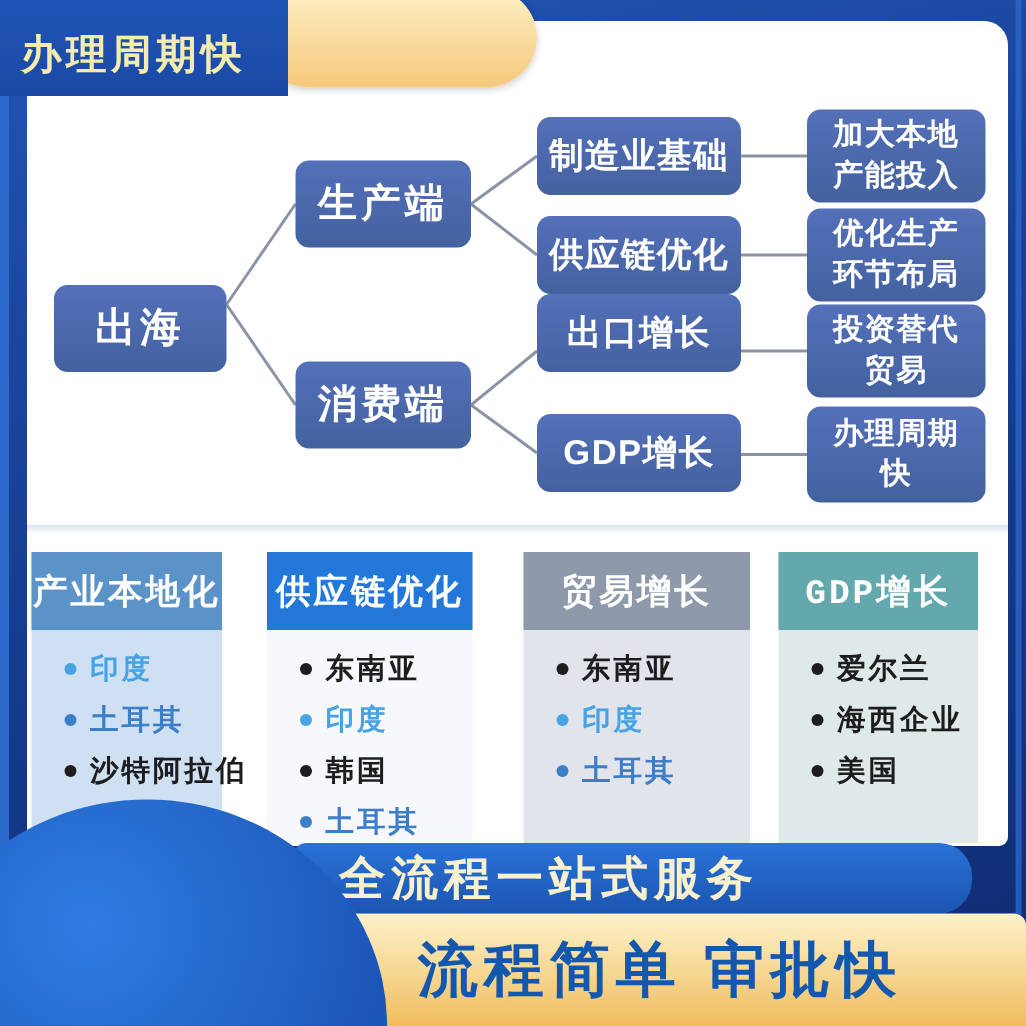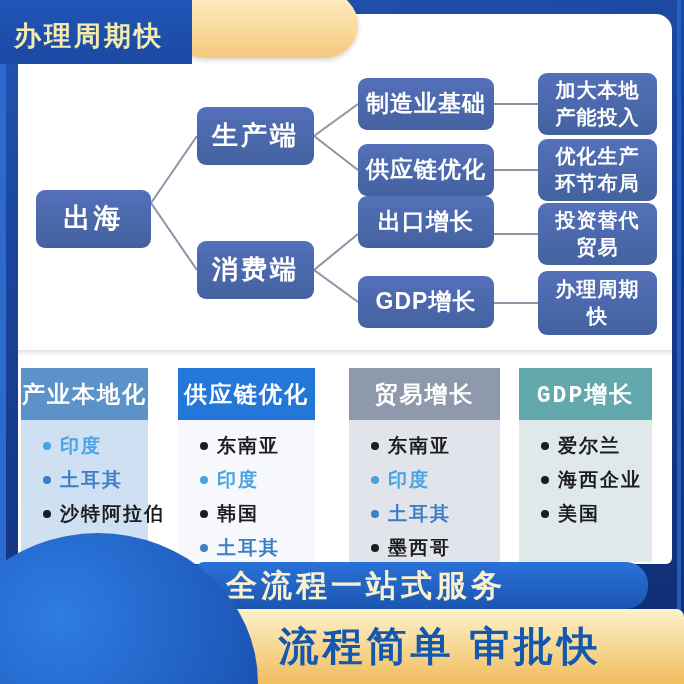--- a/index.html
+++ b/index.html
@@ -138,21 +138,20 @@
       <div class="item" data-tone="blue">土耳其</div>
     </div>
   </div>
 
   <div class="col col3">
     <div class="col-head">贸易增长</div>
     <div class="col-body">
       <div class="item" data-tone="dark">东南亚</div>
       <div class="item" data-tone="sky">印度</div>
       <div class="item" data-tone="blue">土耳其</div>
-      <div class="item" data-tone="dark">墨西哥</div>
     </div>
   </div>
 
   <div class="col col4">
     <div class="col-head">GDP增长</div>
     <div class="col-body">
       <div class="item" data-tone="dark">爱尔兰</div>
       <div class="item" data-tone="dark">海西企业</div>
       <div class="item" data-tone="dark">美国</div>
     </div>

